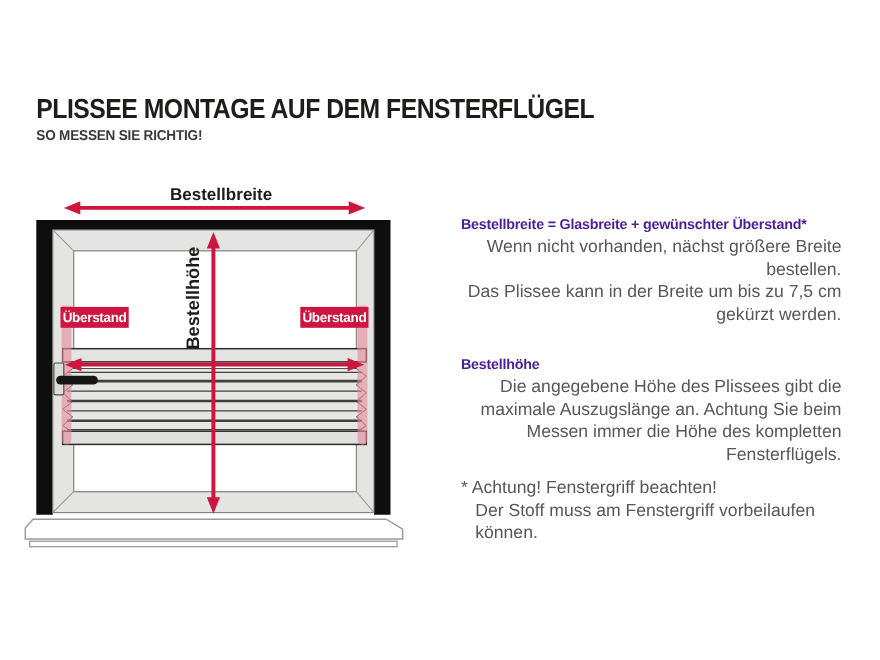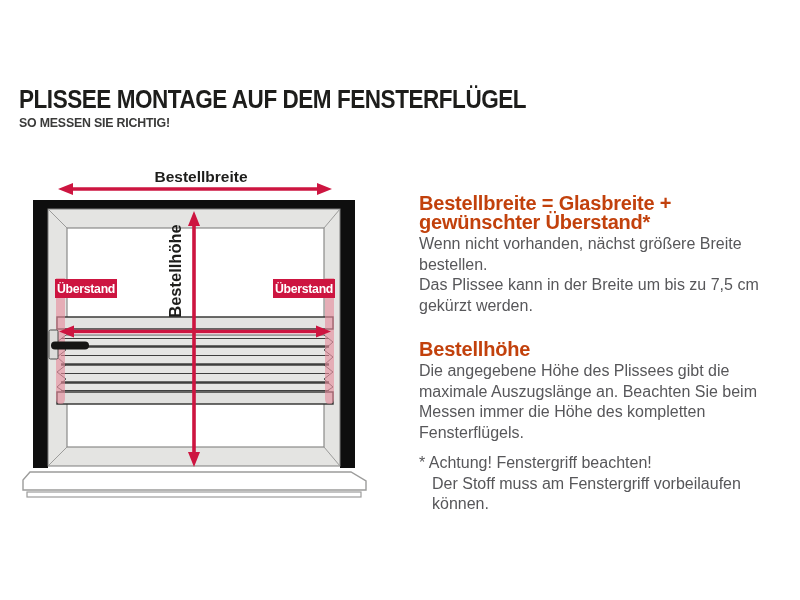--- a/index.html
+++ b/index.html
@@ -2,43 +2,43 @@
 <html><head>
 <meta charset="utf-8">
 <style>
   html,body{margin:0;padding:0;}
   body{
     width:800px;height:600px;position:relative;overflow:hidden;
     background:#ffffff;
     font-family:"Liberation Sans",sans-serif;
     -webkit-font-smoothing:antialiased;
   }
-  .header{position:absolute;left:19px;top:86px;width:560px;}
+  .header{position:absolute;left:33px;top:86px;width:560px;}
   .title{
     font-size:25px;font-weight:bold;color:#1d1d1b;letter-spacing:-0.5px;
     transform:scaleX(0.9);transform-origin:left top;white-space:nowrap;
     line-height:26px;
   }
   .subtitle{
     font-size:13px;font-weight:bold;color:#3a3a39;letter-spacing:-0.2px;
     transform:scaleX(0.95);transform-origin:left top;white-space:nowrap;
     margin-top:3px;line-height:15px;
   }
   svg.diagram{position:absolute;left:0;top:0;pointer-events:none;}
   .svg-label{font-family:"Liberation Sans",sans-serif;font-weight:bold;fill:#1d1d1b;}
   .badge-label{font-family:"Liberation Sans",sans-serif;font-weight:bold;fill:#ffffff;letter-spacing:-0.3px;}
   .info{
     position:absolute;left:419px;top:194px;width:346px;
     color:#57575a;font-size:16px;line-height:20.5px;
   }
   .info .heading{
-    color:#c2410c;font-weight:bold;font-size:20px;line-height:19px;
+    color:#4c1d95;font-weight:bold;font-size:13px;line-height:19px;
     letter-spacing:-0.2px;margin:0 0 2px 0;
   }
-  .info .para{white-space:pre-line;margin:0;}
+  .info .para{white-space:pre-line;margin:0;text-align:right;}
   .sec2{margin-top:24px;}
   .footnote{
     margin-top:10px;white-space:pre-line;
     padding-left:13px;text-indent:-13px;
   }
 </style>
 </head>
 <body>
 
 <div class="header">
@@ -121,20 +121,20 @@
   <div>
     <p class="heading">Bestellbreite = Glasbreite + gewünschter Überstand*</p>
     <p class="para">Wenn nicht vorhanden, nächst größere Breite
 bestellen.
 Das Plissee kann in der Breite um bis zu 7,5 cm
 gekürzt werden.</p>
   </div>
   <div class="sec2">
     <p class="heading">Bestellhöhe</p>
     <p class="para">Die angegebene Höhe des Plissees gibt die
-maximale Auszugslänge an. Beachten Sie beim
+maximale Auszugslänge an. Achtung Sie beim
 Messen immer die Höhe des kompletten
 Fensterflügels.</p>
   </div>
   <div class="footnote">* Achtung! Fenstergriff beachten!
 Der Stoff muss am Fenstergriff vorbeilaufen
 können.</div>
 </div>
 
 </body></html>

